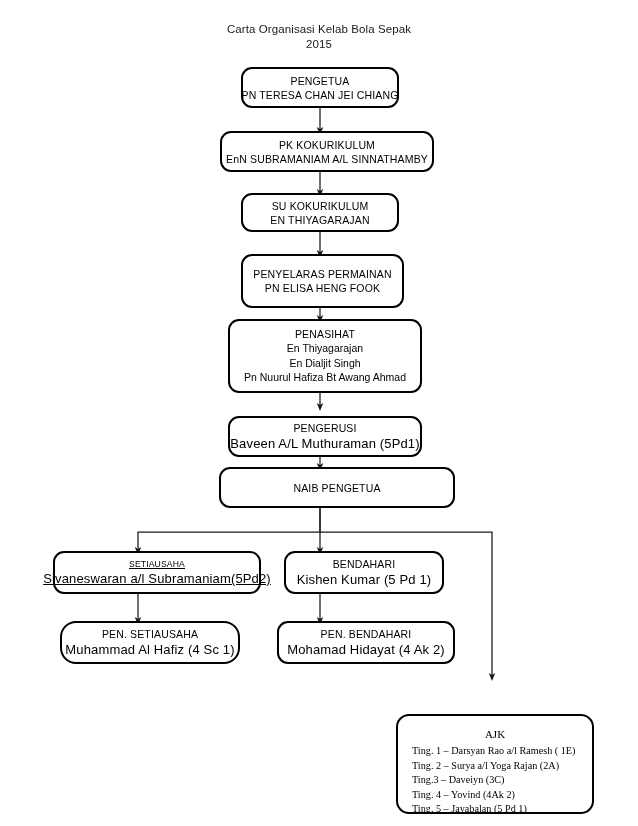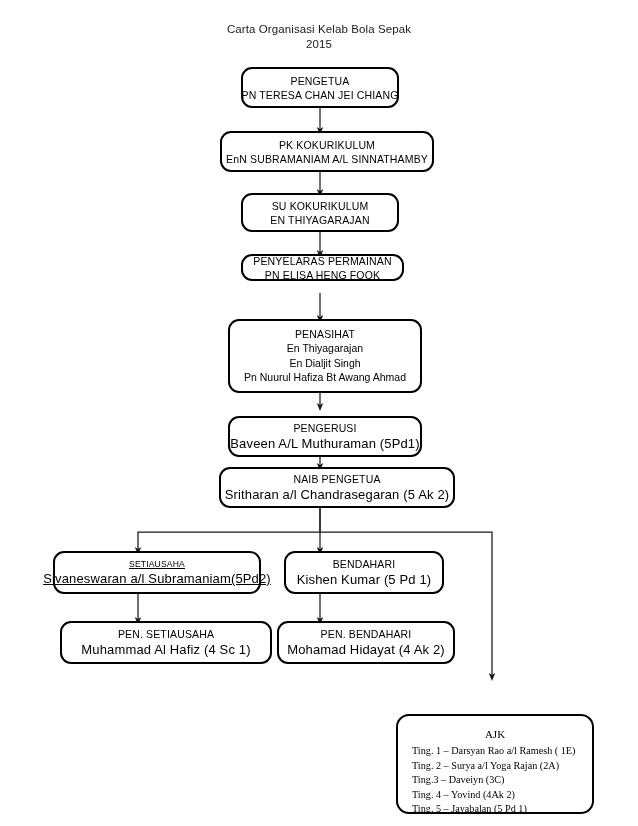--- a/index.html
+++ b/index.html
@@ -161,53 +161,52 @@
   <div class="node" style="left:220px; top:131px; width:214px; height:41px;">
     <div class="role">PK KOKURIKULUM</div>
     <div class="person">EnN SUBRAMANIAM A/L SINNATHAMBY</div>
   </div>
 
   <div class="node" style="left:241px; top:193px; width:158px; height:39px;">
     <div class="role">SU KOKURIKULUM</div>
     <div class="person">EN THIYAGARAJAN</div>
   </div>
 
-  <div class="node" style="left:241px; top:254px; width:163px; height:27px;">
+  <div class="node" style="left:241px; top:254px; width:163px; height:54px;">
     <div class="role">PENYELARAS PERMAINAN</div>
     <div class="person">PN ELISA HENG FOOK</div>
   </div>
 
   <div class="node" style="left:228px; top:319px; width:194px; height:74px;">
     <div class="role">PENASIHAT</div>
     <div class="adv-line">En Thiyagarajan</div>
     <div class="adv-line">En Dialjit Singh</div>
     <div class="adv-line">Pn Nuurul Hafiza Bt Awang Ahmad</div>
   </div>
 
   <div class="node big-person" style="left:228px; top:407px; width:194px; height:41px;margin-top:9px;">
     <div class="role">PENGERUSI</div>
     <div class="person">Baveen A/L Muthuraman (5Pd1)</div>
   </div>
 
   <div class="node big-person" style="left:219px; top:467px; width:236px; height:41px;">
     <div class="role">NAIB PENGETUA</div>
-    <div class="person">Sritharan a/l Chandrasegaran (5 Ak 2)</div>
   </div>
 
   <div class="node big-person tiny-role" style="left:53px; top:551px; width:208px; height:43px;text-decoration:underline;">
     <div class="role">SETIAUSAHA</div>
     <div class="person">Sivaneswaran  a/l Subramaniam(5Pd2)</div>
   </div>
 
   <div class="node big-person" style="left:284px; top:551px; width:160px; height:43px;">
     <div class="role">BENDAHARI</div>
     <div class="person">Kishen Kumar (5 Pd 1)</div>
   </div>
 
-  <div class="node big-person" style="left:60px; top:621px; width:212px; height:43px;">
+  <div class="node big-person" style="left:60px; top:621px; width:180px; height:43px;border-radius:16px;">
     <div class="role">PEN. SETIAUSAHA</div>
     <div class="person">Muhammad Al Hafiz (4 Sc 1)</div>
   </div>
 
   <div class="node big-person" style="left:277px; top:621px; width:178px; height:43px;">
     <div class="role">PEN. BENDAHARI</div>
     <div class="person">Mohamad Hidayat (4 Ak 2)</div>
   </div>
 
   <div class="node ajk" style="left:396px; top:714px; width:198px; height:100px;">

